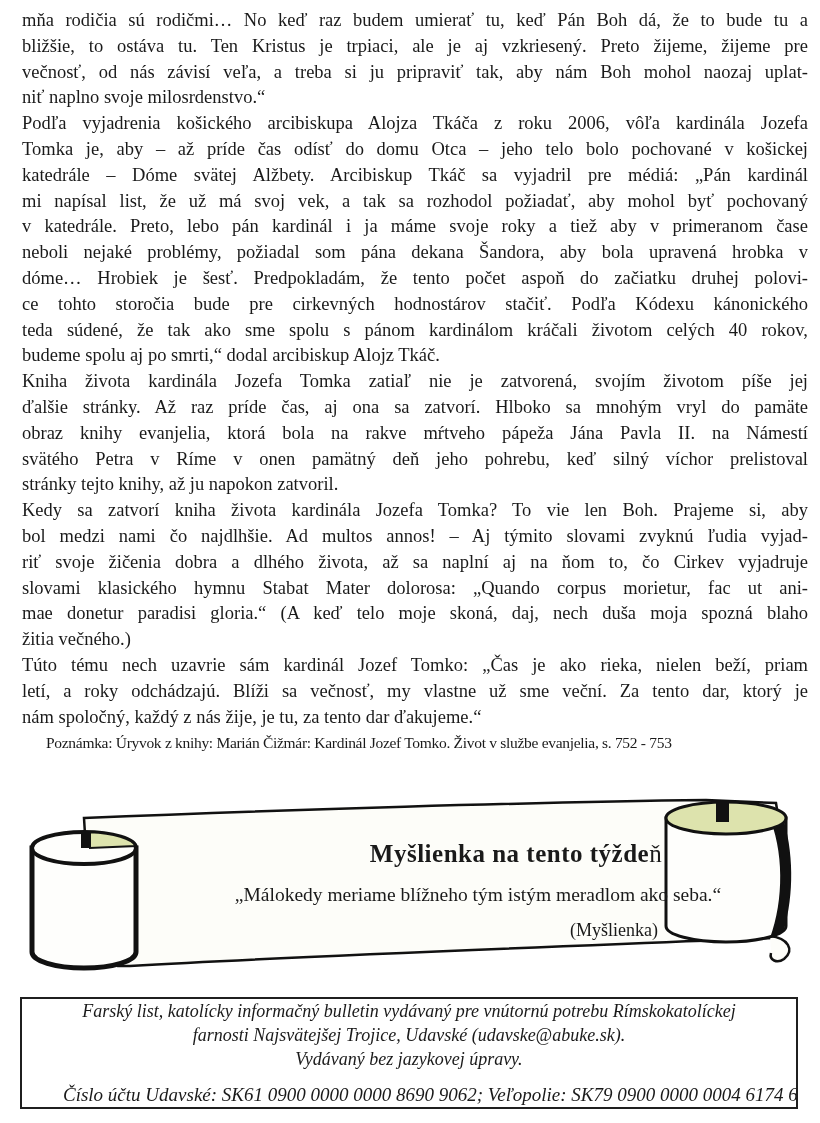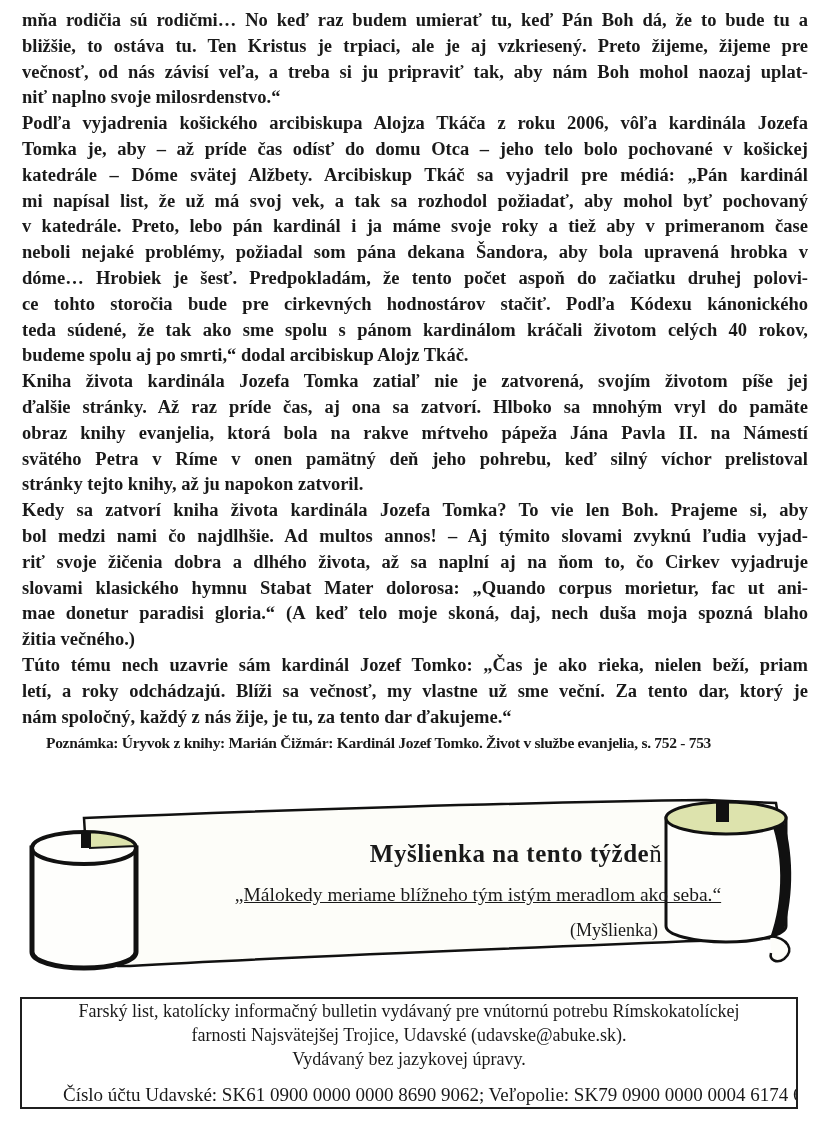--- a/index.html
+++ b/index.html
@@ -4,51 +4,50 @@
 <style>
   html,body{margin:0;padding:0;}
   body{
     width:820px;height:1123px;position:relative;overflow:hidden;
     background:#ffffff;color:#1a1a1a;
     font-family:"Liberation Serif","DejaVu Serif",serif;
   }
   
   .article{
     position:absolute;left:22px;right:12px;top:8px;
-    font-size:18.5px;line-height:25.8px;font-weight:bold;
+    font-size:18.5px;line-height:25.8px;
   }
   .paragraph{margin:0;padding:0;}
   .tline{text-align:justify;text-align-last:justify;height:25.8px;overflow:hidden;}
   .tline.last{text-align:left;text-align-last:left;}
   .note-line{
     font-size:15.5px;letter-spacing:-0.3px;line-height:25.8px;height:25.8px;
     white-space:nowrap;overflow:hidden;margin-left:24px;
   }
   
   .scroll-wrap{position:absolute;left:18px;top:790px;width:782px;height:200px;}
   .scroll-wrap svg{position:absolute;left:0;top:0;}
   .scroll-title{
     position:absolute;left:120px;top:50px;width:660px;text-align:center;
     font-size:25px;font-weight:bold;letter-spacing:0.5px;padding-left:48px;
   }
   .scroll-title .tail{font-weight:normal;}
   .scroll-quote{
     position:absolute;left:130px;top:94px;width:660px;text-align:center;
     font-size:19.5px;
-    text-decoration:underline;
   }
   .scroll-attrib{
     position:absolute;left:130px;top:130px;width:510px;text-align:right;
     font-size:18px;
   }
   
   .footer-box{
     position:absolute;left:20px;right:22px;top:997px;height:112px;
     border:2px solid #1f1f1f;box-sizing:border-box;
-    display:flex;flex-direction:column;justify-content:center;
+    display:flex;flex-direction:column;justify-content:center;font-style:italic;
   }
   .footer-line{text-align:center;font-size:18px;line-height:24px;}
   .footer-account{
     font-size:19px;line-height:24px;margin-top:12px;
     white-space:nowrap;overflow:hidden;margin-left:41px;
   }
 </style>
 </head>
 <body>
 

